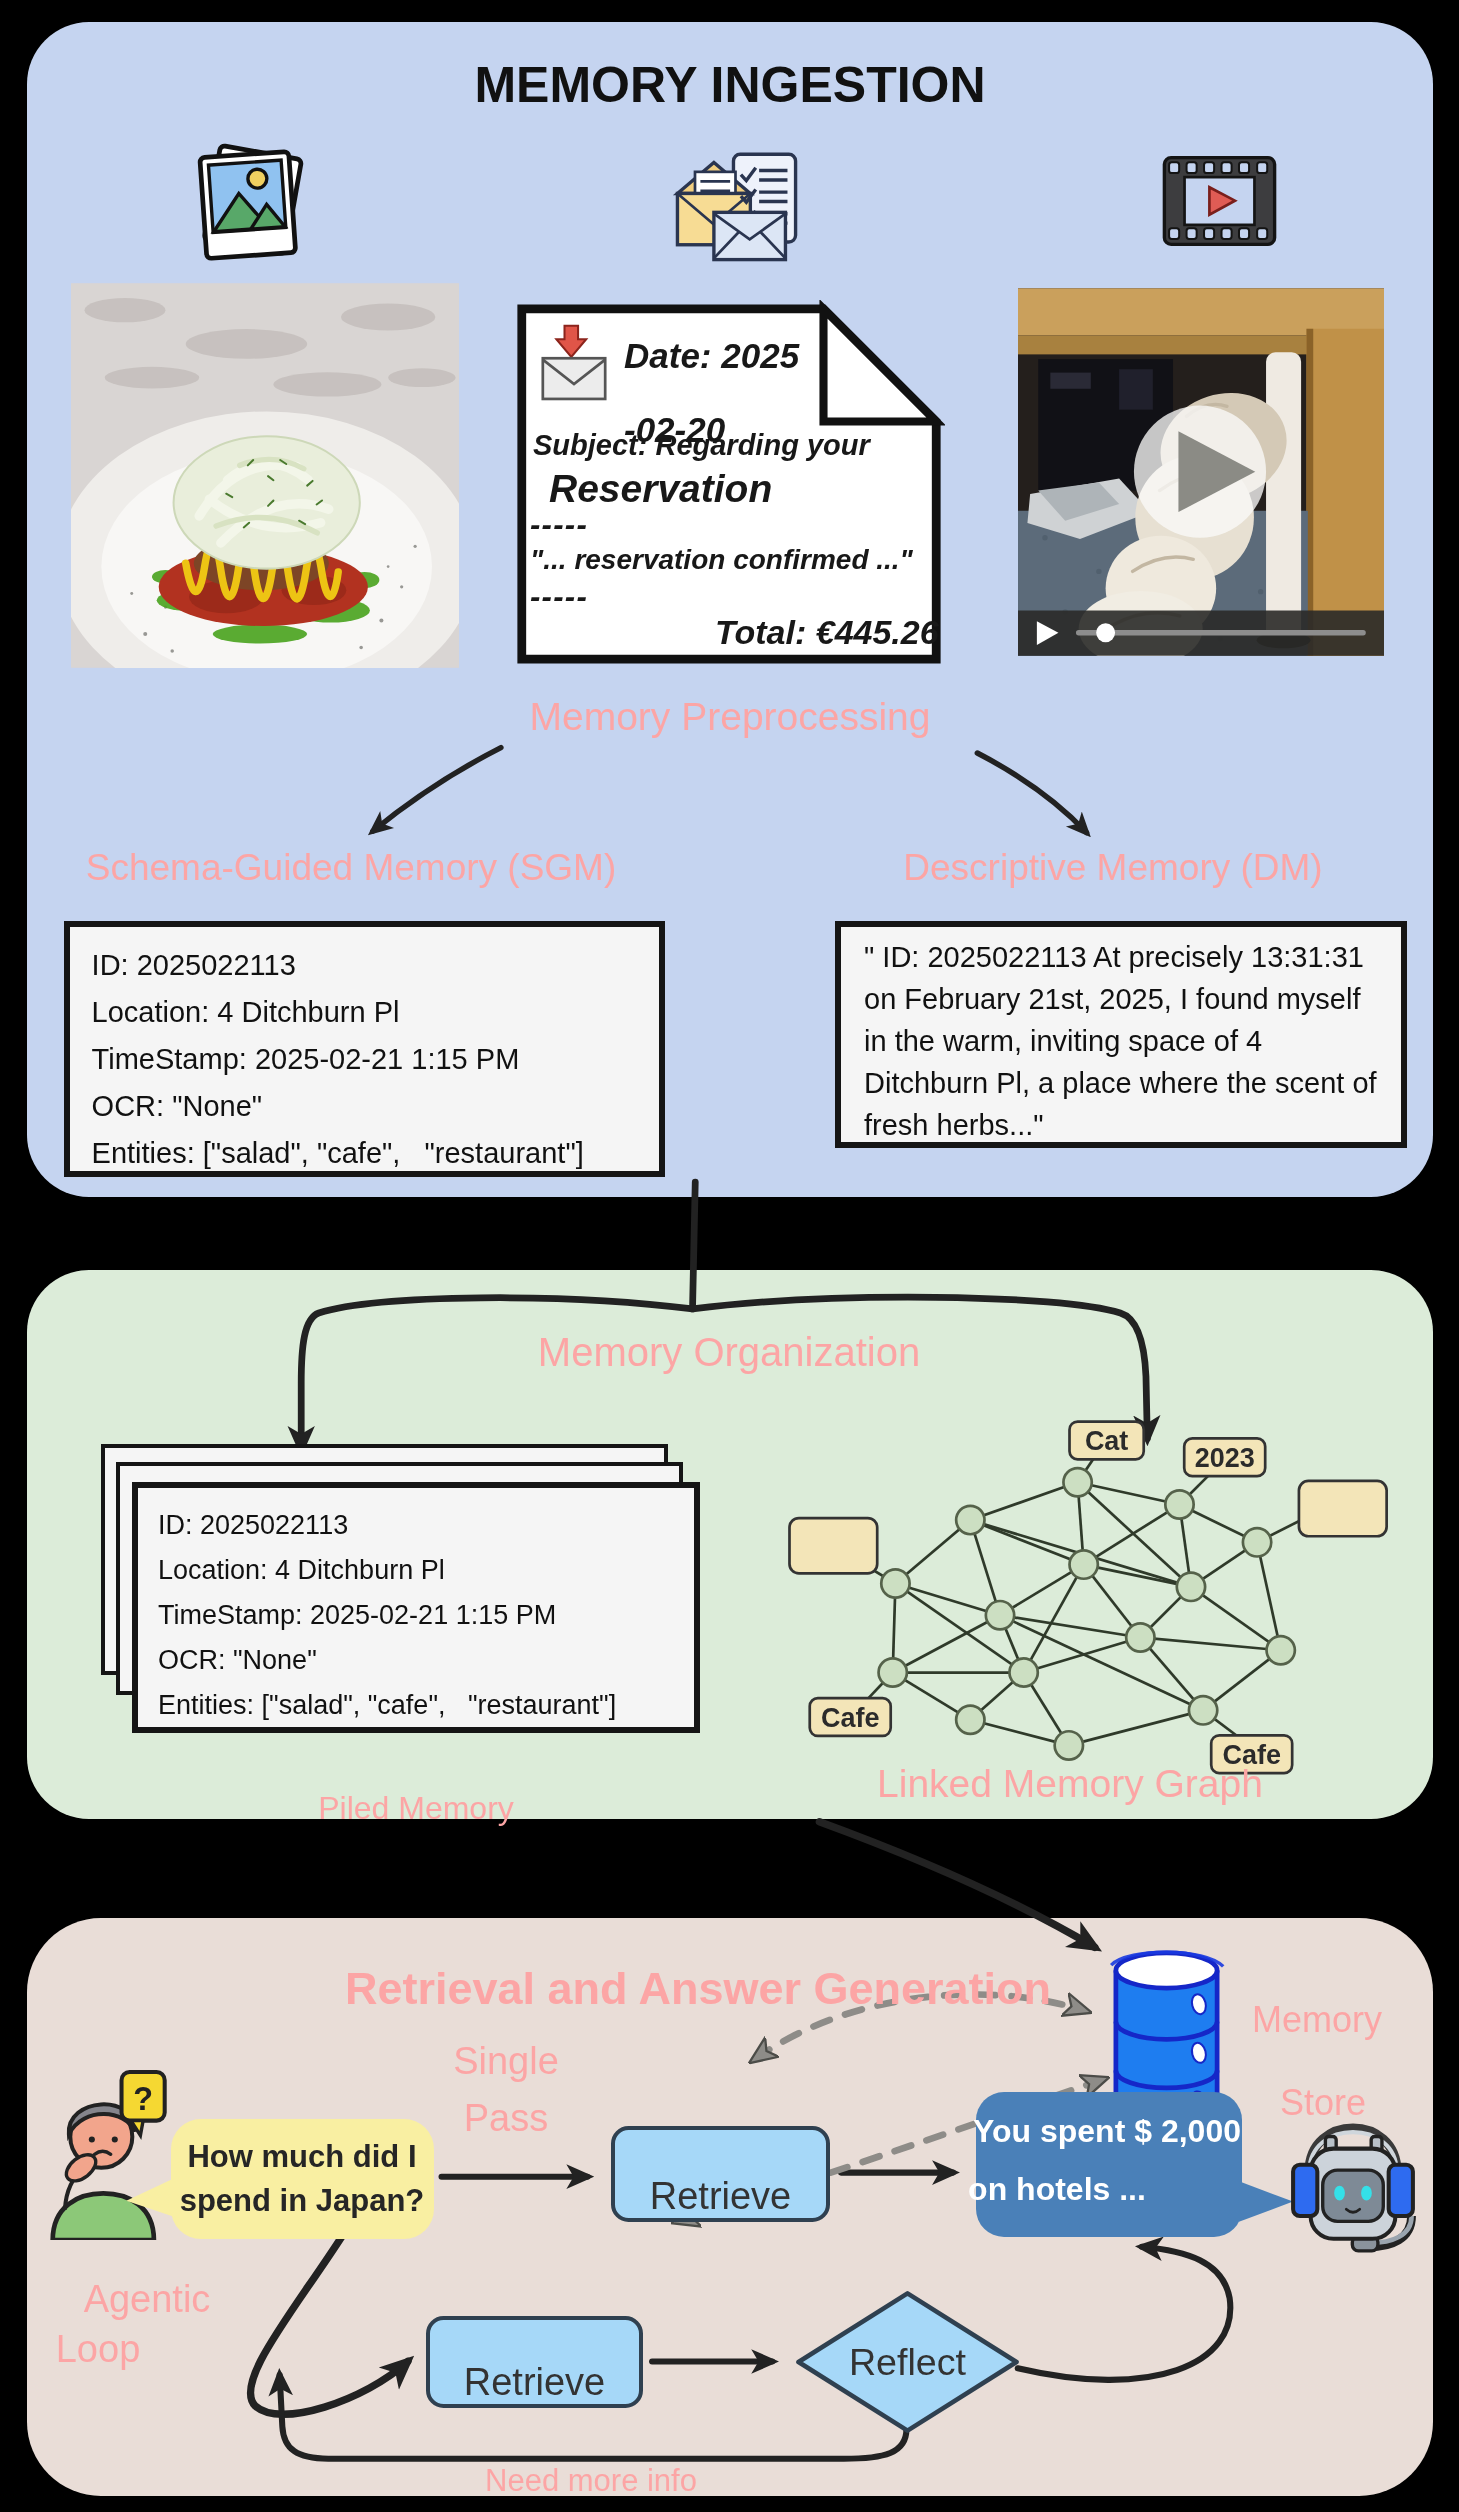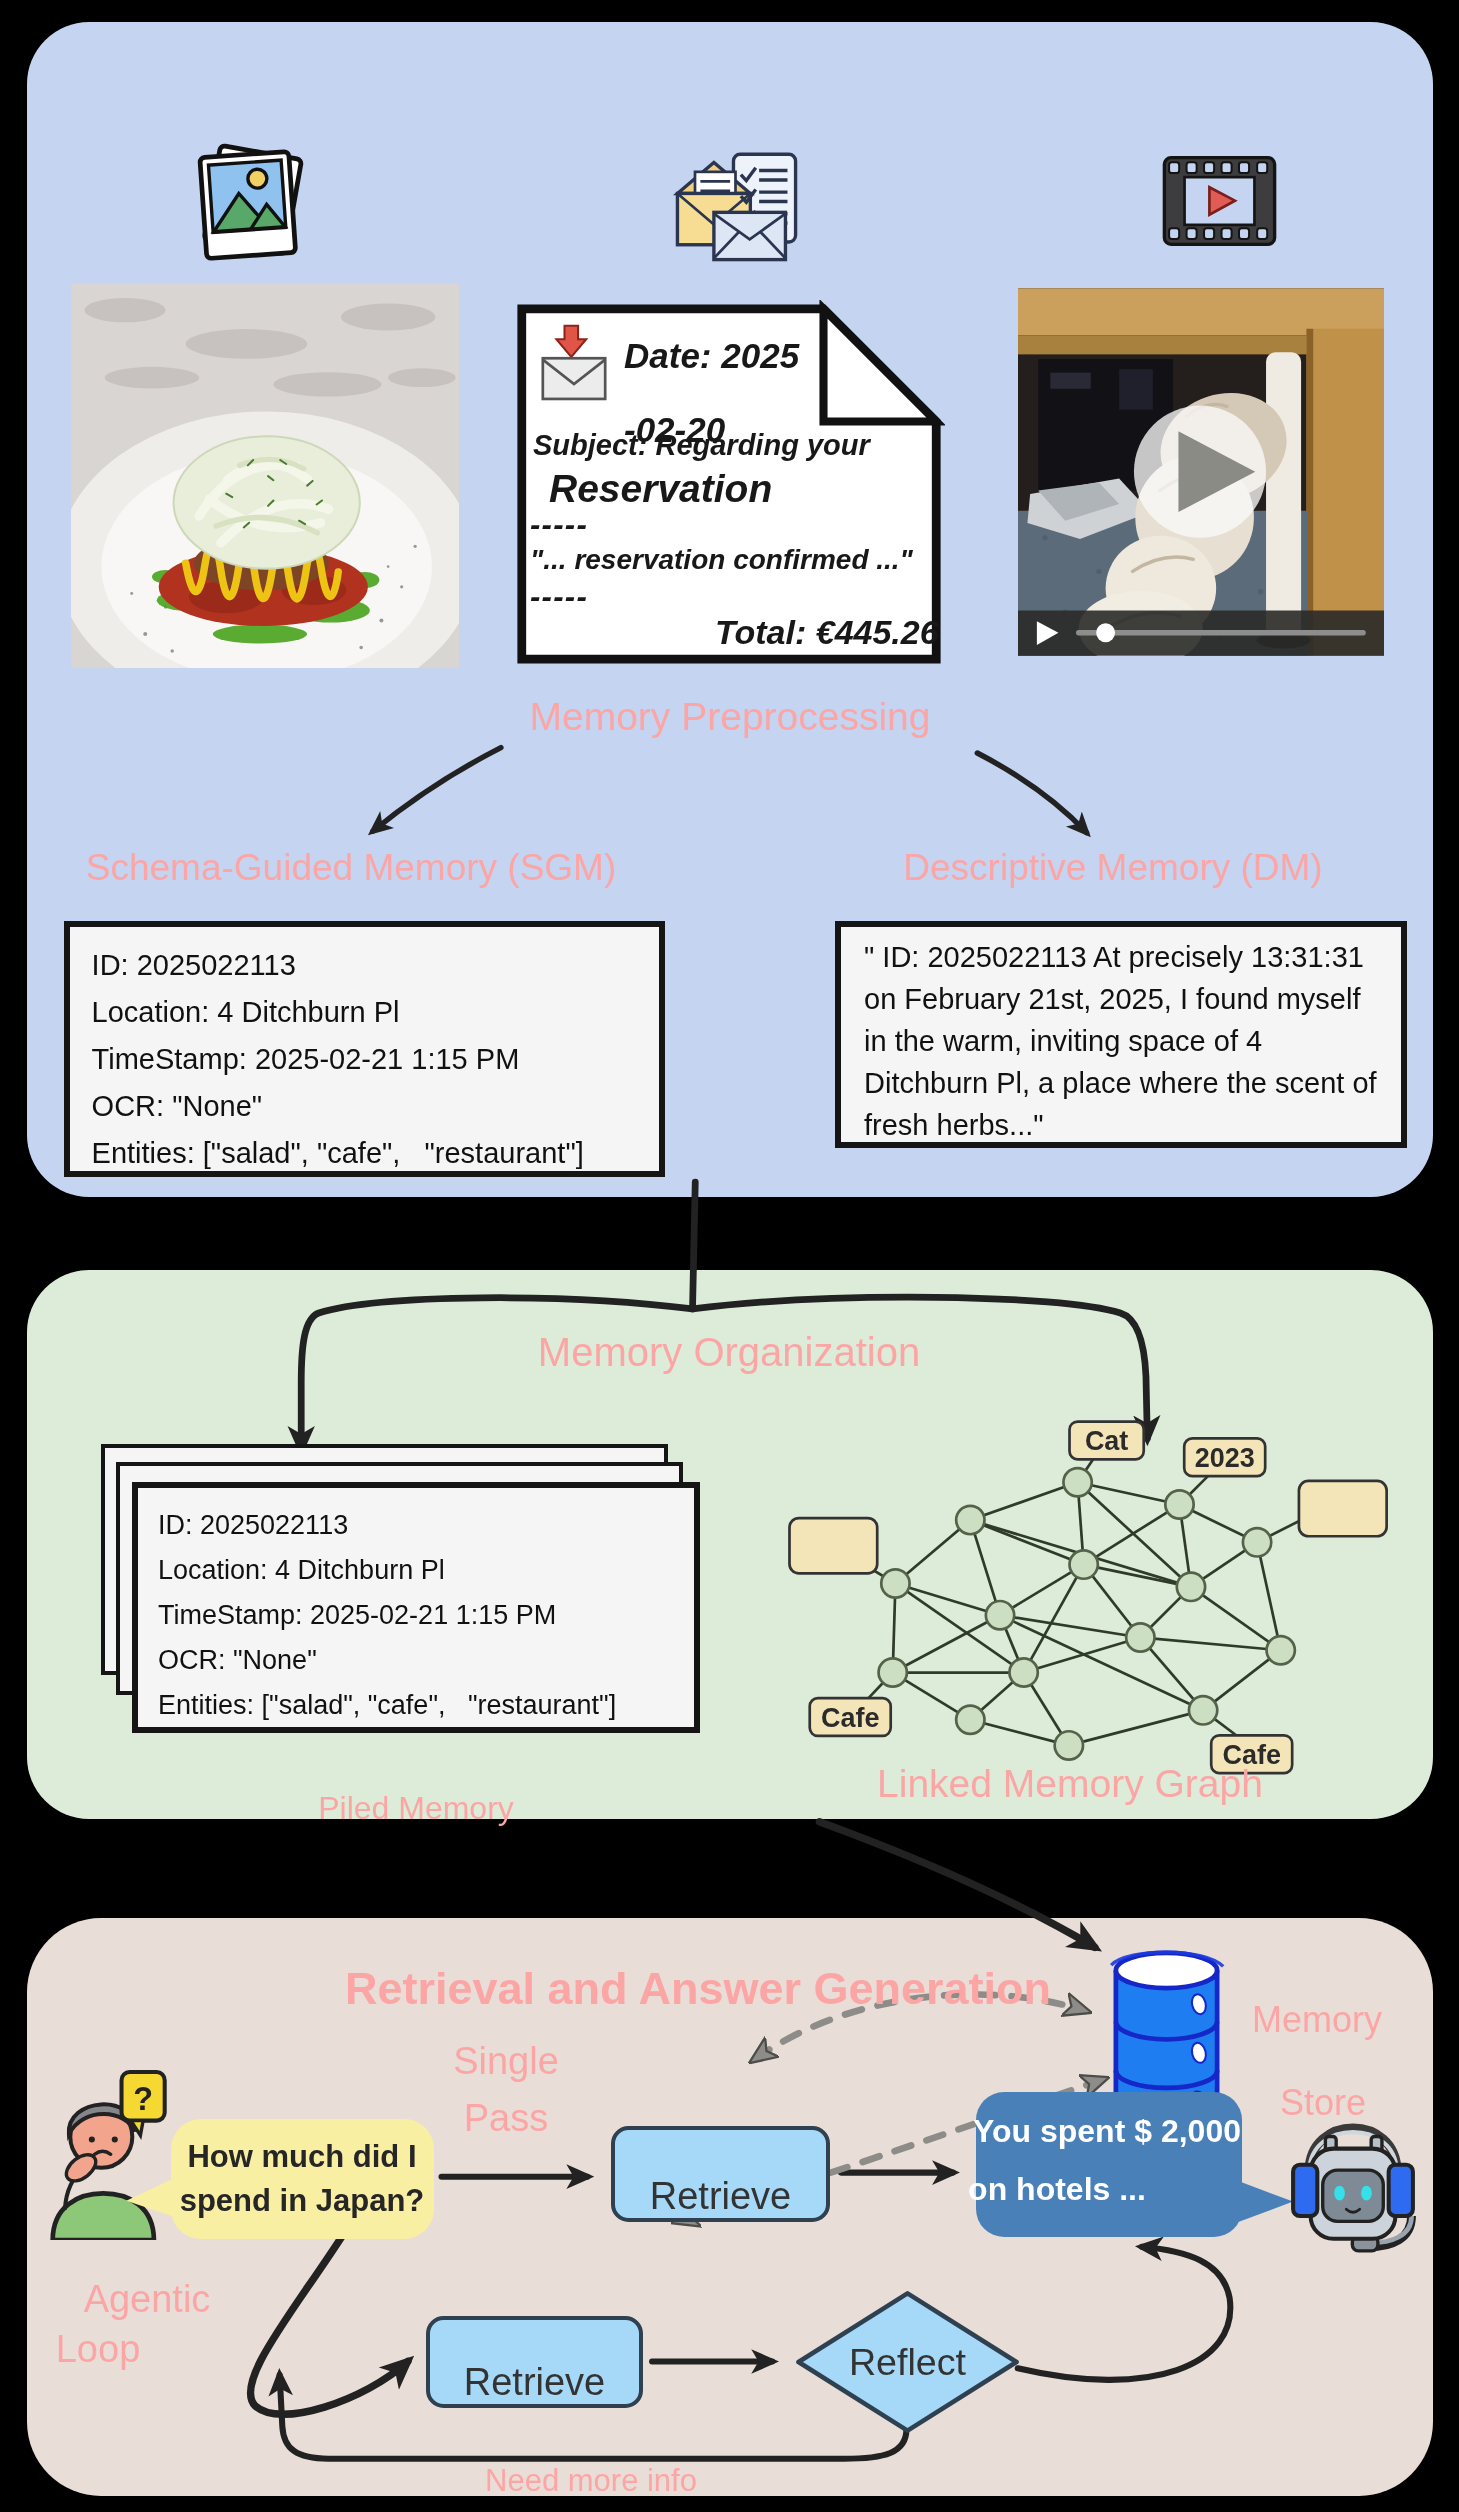--- a/index.html
+++ b/index.html
@@ -54,20 +54,21 @@
       <path d="M966,3500 L1144,3500" stroke-width="9" marker-end="url(#mD)"></path>
       <path d="M1508,3510 C1704,3556 1836,3506 1822,3406 C1812,3352 1758,3336 1692,3330" stroke-width="9" marker-end="url(#mD)"></path>
       <path d="M1343,3600 C1343,3636 1310,3644 1250,3644 L486,3644 C440,3644 420,3630 418,3596 L414,3520" stroke-width="9" marker-end="url(#mD)"></path>
     </g>
     <g fill="none" stroke="#8e8c88" stroke-width="10" stroke-linecap="round" stroke-dasharray="26 24">
       <path d="M1118,3052 C1260,2952 1460,2934 1608,2980" marker-start="url(#mG)" marker-end="url(#mG)"></path>
       <path d="M1634,3082 C1420,3156 1180,3240 1004,3292" marker-start="url(#mG)" marker-end="url(#mG)"></path>
     </g>
   </svg>
 
+  <div class="clabel" style="left:730px;top:85px;font-size:50px;font-weight:600;color:#111;">MEMORY INGESTION</div>
 
   <svg style="left:191px;top:138px" width="118" height="125" viewBox="0 0 175 185">
     <g transform="rotate(10 90 95)">
         <rect x="30" y="20" width="122" height="142" rx="7" fill="#fff" stroke="#111" stroke-width="7"></rect>
       </g>
     <g transform="rotate(-4 87 97)">
       <rect x="18" y="24" width="132" height="150" rx="7" fill="#fff" stroke="#111" stroke-width="7"></rect>
       <rect x="30" y="36" width="108" height="100" fill="#90c2f0" stroke="#111" stroke-width="5"></rect>
       <circle cx="101" cy="61" r="14" fill="#f0d060" stroke="#111" stroke-width="5"></circle>
       <polygon points="31,135 72,81 113,135" fill="#58a869" stroke="#111" stroke-width="5"></polygon>

